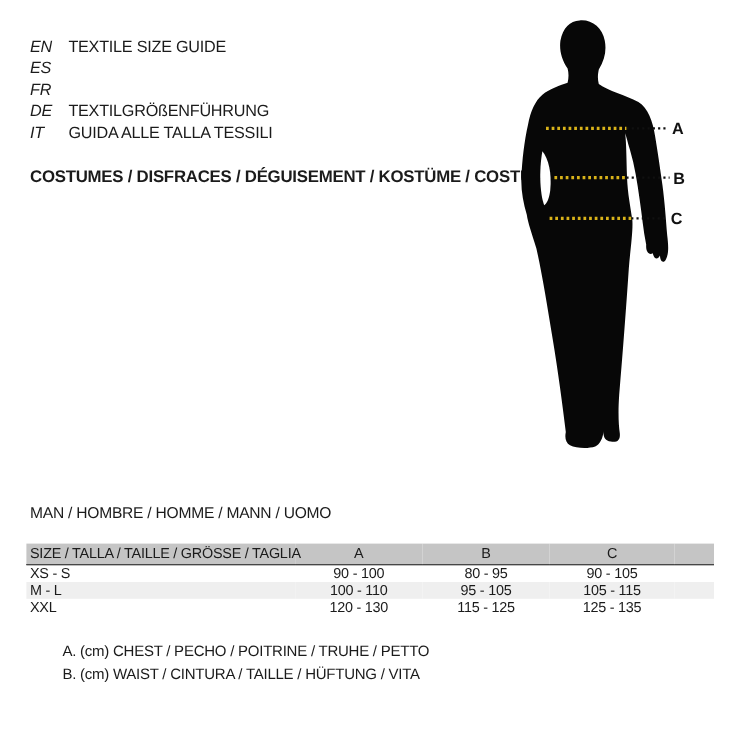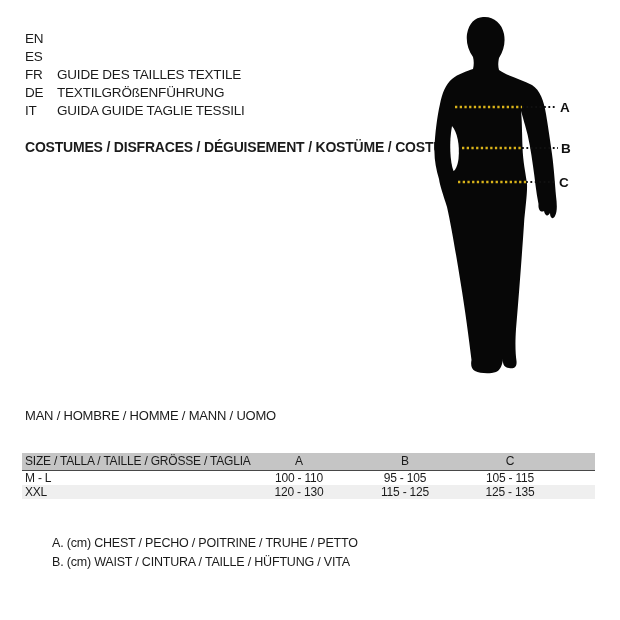--- a/index.html
+++ b/index.html
@@ -4,62 +4,62 @@
 <style>
   html,body{margin:0;padding:0;}
   body{
     width:620px;height:620px;background:#ffffff;position:relative;overflow:hidden;
     font-family:"Liberation Sans","DejaVu Sans",sans-serif;
     color:#1b1b1b;letter-spacing:-0.2px;
   }
   
   .lang-list{position:absolute;left:25px;top:30px;font-size:13.5px;line-height:18px;}
   .lang-row{display:flex;}
-  .lang-code{width:32px;flex:0 0 32px;}
+  .lang-code{width:32px;flex:0 0 32px;font-style:italic;}
   
   .category{position:absolute;left:25px;top:139px;font-size:14px;font-weight:bold;white-space:nowrap;}
   
   .figure{position:absolute;left:403px;top:14px;width:175px;height:370px;}
   .figure svg{display:block;}
   .measure-letter{font-family:"Liberation Sans","DejaVu Sans",sans-serif;font-size:13.5px;font-weight:bold;fill:#111;}
   
-  .section-title{position:absolute;left:25px;top:408px;font-size:13px;white-space:nowrap;}
+  .section-title{position:absolute;left:25px;top:420px;font-size:13px;white-space:nowrap;}
   
   .size-table{position:absolute;left:22px;top:453px;border-collapse:collapse;table-layout:fixed;width:573px;font-size:12px;}
   .size-table th,.size-table td{padding:0;font-weight:normal;white-space:nowrap;}
   .size-table thead tr{background:#c5c5c5;height:17px;}
   .size-table thead th{border-bottom:1px solid #474747;}
   .size-table th.lbl, .size-table td.lbl{text-align:left;padding-left:3px;}
   .size-table th.num, .size-table td.num{text-align:center;}
   .size-table tbody tr{height:13.5px;}
   .size-table tbody tr:nth-child(even){background:#efefef;}
   
   .notes{position:absolute;left:25px;top:534px;font-size:12.5px;line-height:19px;margin-left:27px;}
 </style>
 </head>
 <body>
 
 <div class="lang-list">
   <div class="lang-row">
     <span class="lang-code">EN</span>
+    <span>TEXTILE SIZE GUIDE</span>
   </div>
   <div class="lang-row">
     <span class="lang-code">ES</span>
   </div>
   <div class="lang-row">
     <span class="lang-code">FR</span>
-    <span>GUIDE DES TAILLES TEXTILE</span>
   </div>
   <div class="lang-row">
     <span class="lang-code">DE</span>
     <span>TEXTILGRÖßENFÜHRUNG</span>
   </div>
   <div class="lang-row">
     <span class="lang-code">IT</span>
-    <span>GUIDA GUIDE TAGLIE TESSILI</span>
+    <span>GUIDA ALLE TALLA TESSILI</span>
   </div>
 </div>
 
 <div class="category">COSTUMES / DISFRACES / DÉGUISEMENT / KOSTÜME / COSTUMI</div>
 
 <div class="figure">
   <svg width="175" height="370" viewBox="0 0 175 370">
 
     <path d="M 80 3
          C 90 2 99 9 101 20
@@ -130,20 +130,27 @@
     <tr>
       <th class="lbl">SIZE / TALLA / TAILLE / GRÖSSE / TAGLIA</th>
       <th class="num">A</th>
       <th class="num">B</th>
       <th class="num">C</th>
       <th></th>
     </tr>
   </thead>
   <tbody>
     <tr>
+      <td class="lbl">XS - S</td>
+      <td class="num">90 - 100</td>
+      <td class="num">80 - 95</td>
+      <td class="num">90 - 105</td>
+      <td></td>
+    </tr>
+    <tr>
       <td class="lbl">M - L</td>
       <td class="num">100 - 110</td>
       <td class="num">95 - 105</td>
       <td class="num">105 - 115</td>
       <td></td>
     </tr>
     <tr>
       <td class="lbl">XXL</td>
       <td class="num">120 - 130</td>
       <td class="num">115 - 125</td>

